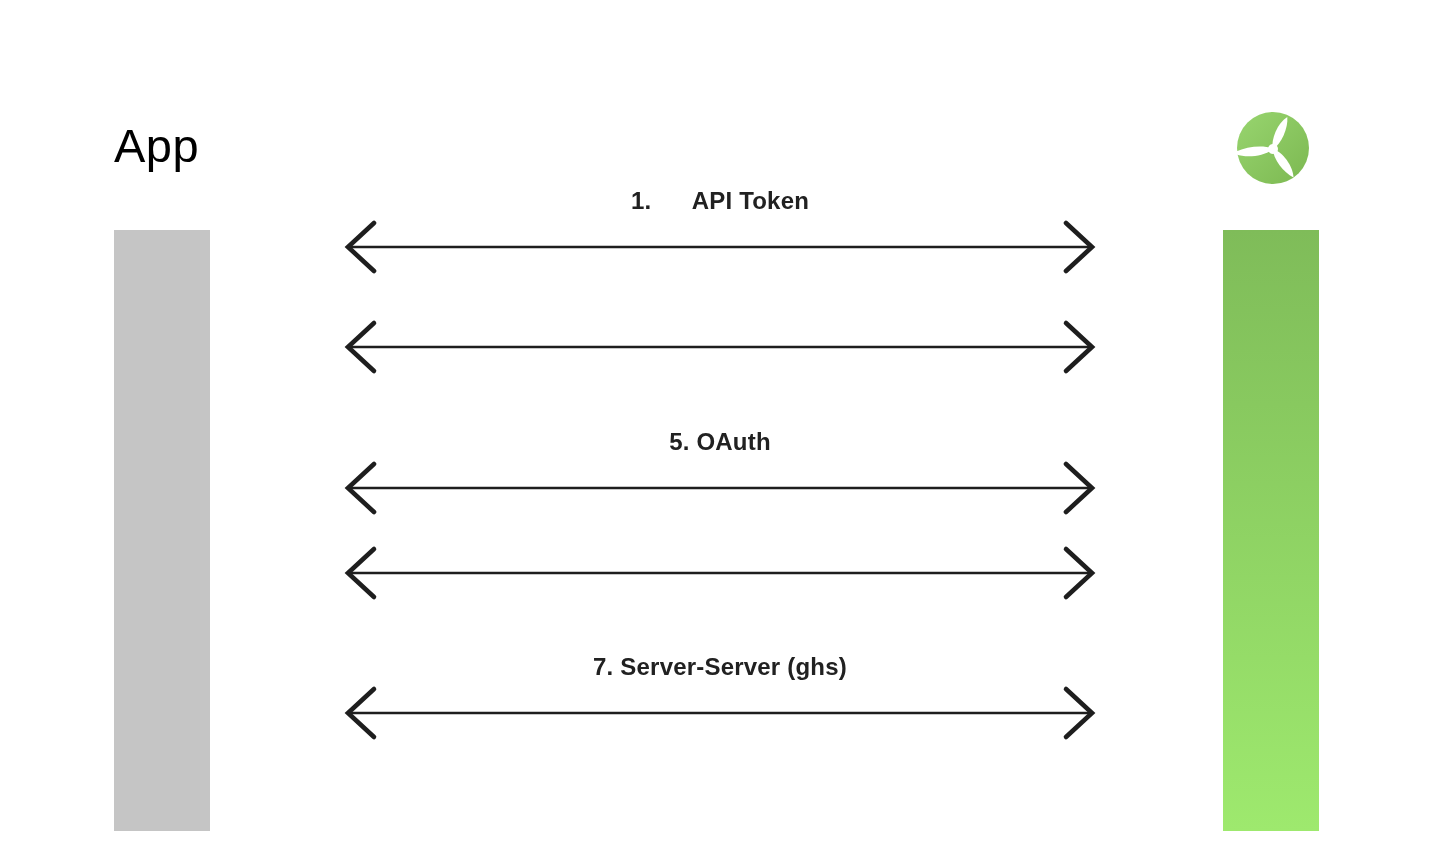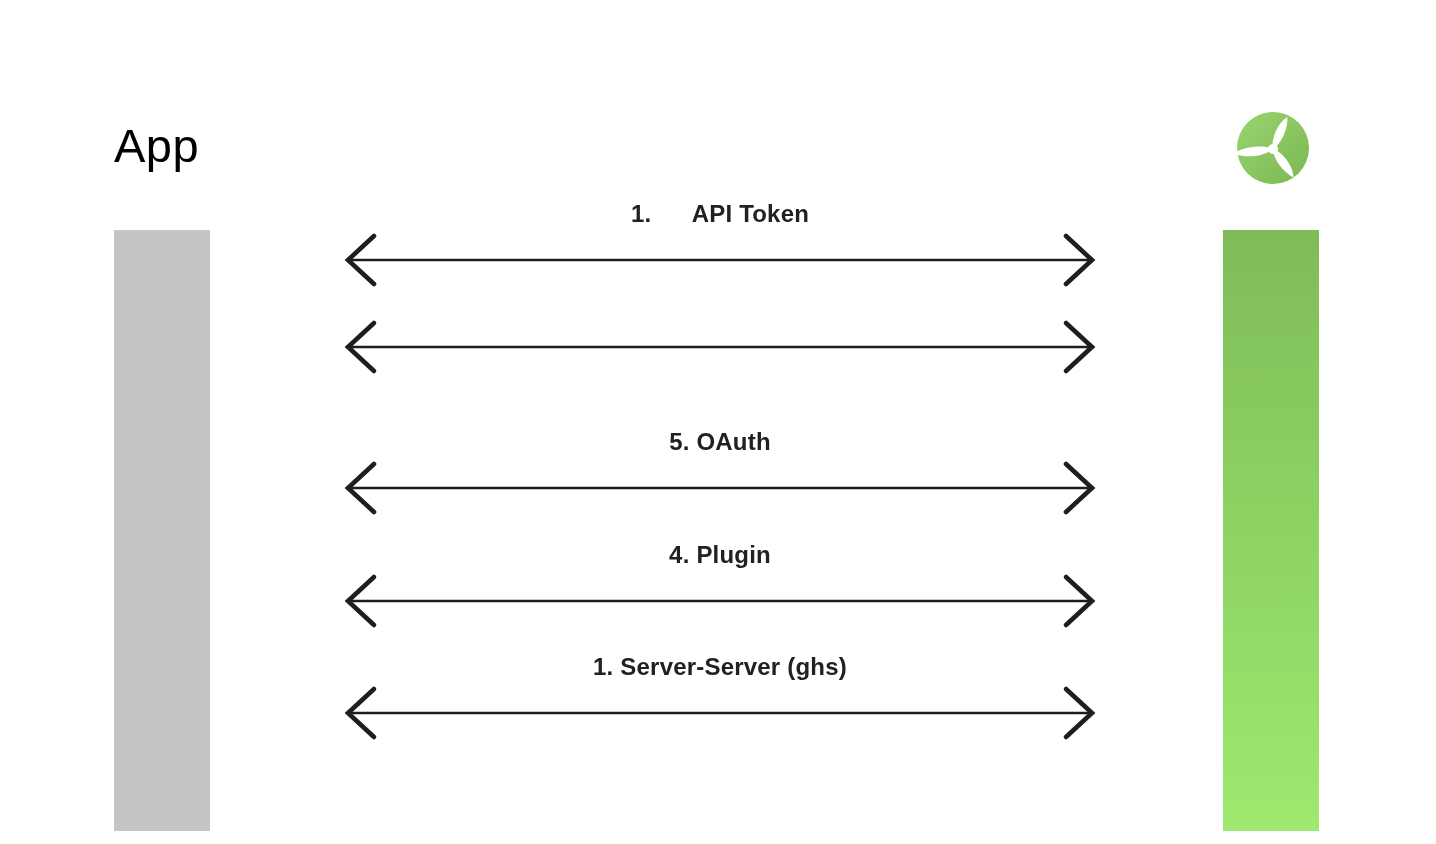--- a/index.html
+++ b/index.html
@@ -72,21 +72,21 @@
     stroke-width: 2.6;
   }
   .arrow-svg .head {
     stroke: var(--arrow-color, #1e1e1e);
     stroke-width: 4.6;
     fill: none;
     stroke-linecap: round;
     stroke-linejoin: miter;
   }
   
-  .row-0 { top: 200px; }
+  .row-0 { top: 187px; }
   .row-1 { top: 315px; }
   .row-2 { top: 428px; }
   .row-3 { top: 541px; }
   .row-4 { top: 653px; }
 </style>
 </head>
 <body>
 
 <div class="stage">
 
@@ -140,30 +140,29 @@
   <div class="arrow-row row-2">
     <div class="arrow-label">5. OAuth</div>
     <svg class="arrow-svg" viewBox="0 0 760 64" aria-hidden="true">
       <line class="shaft" x1="9" y1="32" x2="751" y2="32"></line>
       <path class="head" d="M34 8 L8 32 L34 56"></path>
       <path class="head" d="M726 8 L752 32 L726 56"></path>
     </svg>
   </div>
 
   <div class="arrow-row row-3">
-    <div class="arrow-label">4. Plugin</div>
     <svg class="arrow-svg" viewBox="0 0 760 64" aria-hidden="true">
       <line class="shaft" x1="9" y1="32" x2="751" y2="32"></line>
       <path class="head" d="M34 8 L8 32 L34 56"></path>
       <path class="head" d="M726 8 L752 32 L726 56"></path>
     </svg>
   </div>
 
   <div class="arrow-row row-4">
-    <div class="arrow-label">1. Server-Server (ghs)</div>
+    <div class="arrow-label">7. Server-Server (ghs)</div>
     <svg class="arrow-svg" viewBox="0 0 760 64" aria-hidden="true">
       <line class="shaft" x1="9" y1="32" x2="751" y2="32"></line>
       <path class="head" d="M34 8 L8 32 L34 56"></path>
       <path class="head" d="M726 8 L752 32 L726 56"></path>
     </svg>
   </div>
 
 </div>
 
 </body></html>

